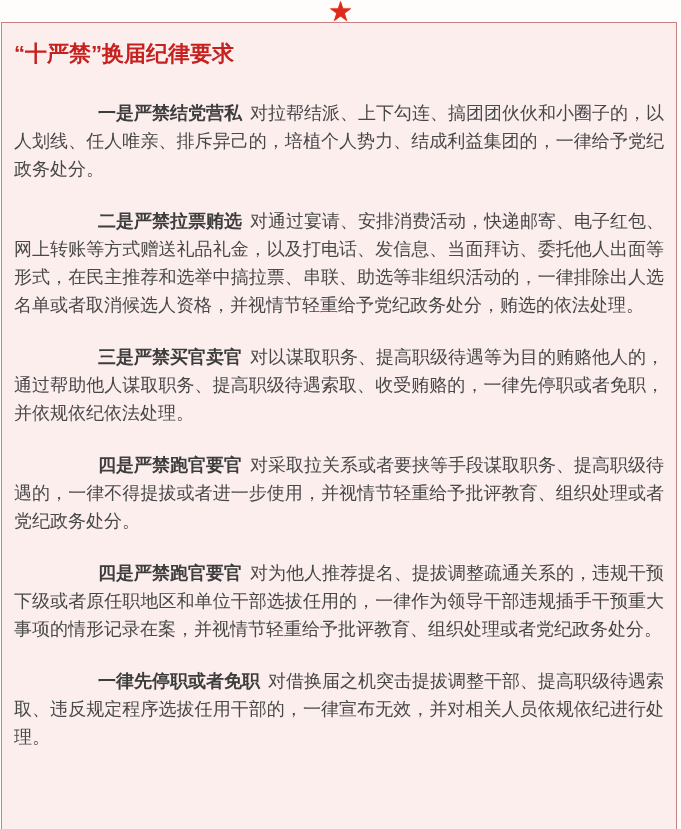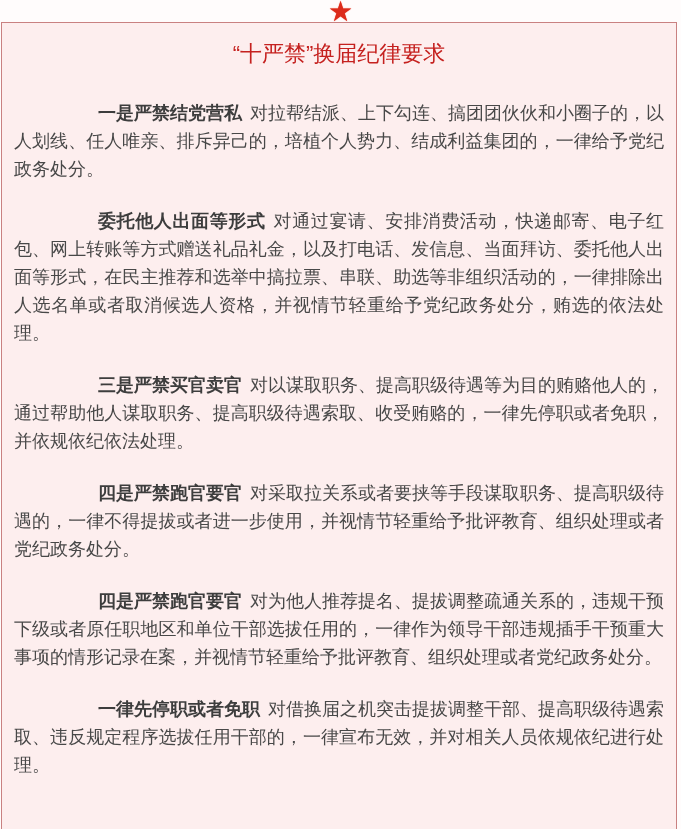--- a/index.html
+++ b/index.html
@@ -32,24 +32,23 @@
     width: 650px;              
     height: 900px;             
     background: #fdeeee;
     border: 1px solid #c98181;
     padding: 16px 12px 40px 12px;
     box-sizing: content-box;
     z-index: 1;
   }
   .title {
     margin: 0 0 30px 0;
-    text-align: center;
     font-size: 22px;
     line-height: 30px;
-    font-weight: 400;
+    font-weight: 700;
     color: #c5211f;
   }
   .para {
     margin: 24px 0 0 0;
     font-size: 18px;
     line-height: 28px;
     color: #484848;
     text-align: justify;
     text-indent: 2em;
   }
@@ -66,21 +65,21 @@
 </head>
 <body>
 
 <div class="star">★</div>
 
 <div class="panel">
   <h1 class="title">“十严禁”换届纪律要求</h1>
 
   <p class="para"><b class="lead">一是严禁结党营私</b><span>对拉帮结派、上下勾连、搞团团伙伙和小圈子的，以人划线、任人唯亲、排斥异己的，培植个人势力、结成利益集团的，一律给予党纪政务处分。</span></p>
 
-  <p class="para"><b class="lead">委托他人出面等形式</b><span>对通过宴请、安排消费活动，快递邮寄、电子红包、网上转账等方式赠送礼品礼金，以及打电话、发信息、当面拜访、委托他人出面等形式，在民主推荐和选举中搞拉票、串联、助选等非组织活动的，一律排除出人选名单或者取消候选人资格，并视情节轻重给予党纪政务处分，贿选的依法处理。</span></p>
+  <p class="para"><b class="lead">二是严禁拉票贿选</b><span>对通过宴请、安排消费活动，快递邮寄、电子红包、网上转账等方式赠送礼品礼金，以及打电话、发信息、当面拜访、委托他人出面等形式，在民主推荐和选举中搞拉票、串联、助选等非组织活动的，一律排除出人选名单或者取消候选人资格，并视情节轻重给予党纪政务处分，贿选的依法处理。</span></p>
 
   <p class="para"><b class="lead">三是严禁买官卖官</b><span>对以谋取职务、提高职级待遇等为目的贿赂他人的，通过帮助他人谋取职务、提高职级待遇索取、收受贿赂的，一律先停职或者免职，并依规依纪依法处理。</span></p>
 
   <p class="para"><b class="lead">四是严禁跑官要官</b><span>对采取拉关系或者要挟等手段谋取职务、提高职级待遇的，一律不得提拔或者进一步使用，并视情节轻重给予批评教育、组织处理或者党纪政务处分。</span></p>
 
 
   <p class="para"><b class="lead">四是严禁跑官要官</b><span>对为他人推荐提名、提拔调整疏通关系的，违规干预下级或者原任职地区和单位干部选拔任用的，一律作为领导干部违规插手干预重大事项的情形记录在案，并视情节轻重给予批评教育、组织处理或者党纪政务处分。</span></p>
 
   <p class="para"><b class="lead">一律先停职或者免职</b><span>对借换届之机突击提拔调整干部、提高职级待遇索取、违反规定程序选拔任用干部的，一律宣布无效，并对相关人员依规依纪进行处理。</span></p>
 </div>

